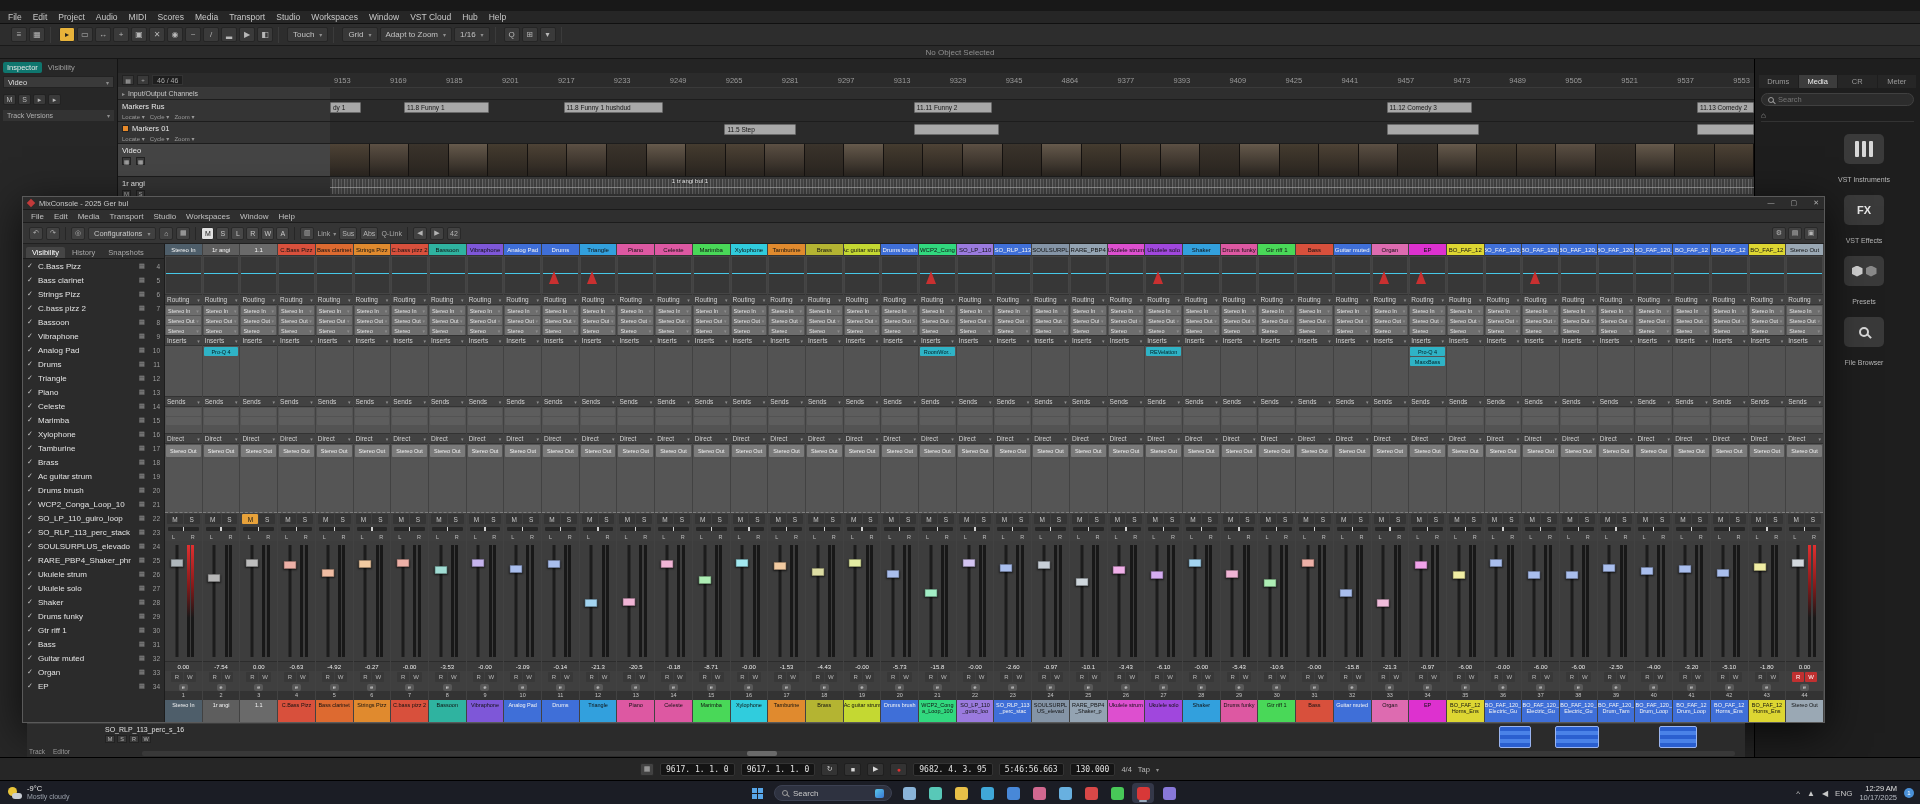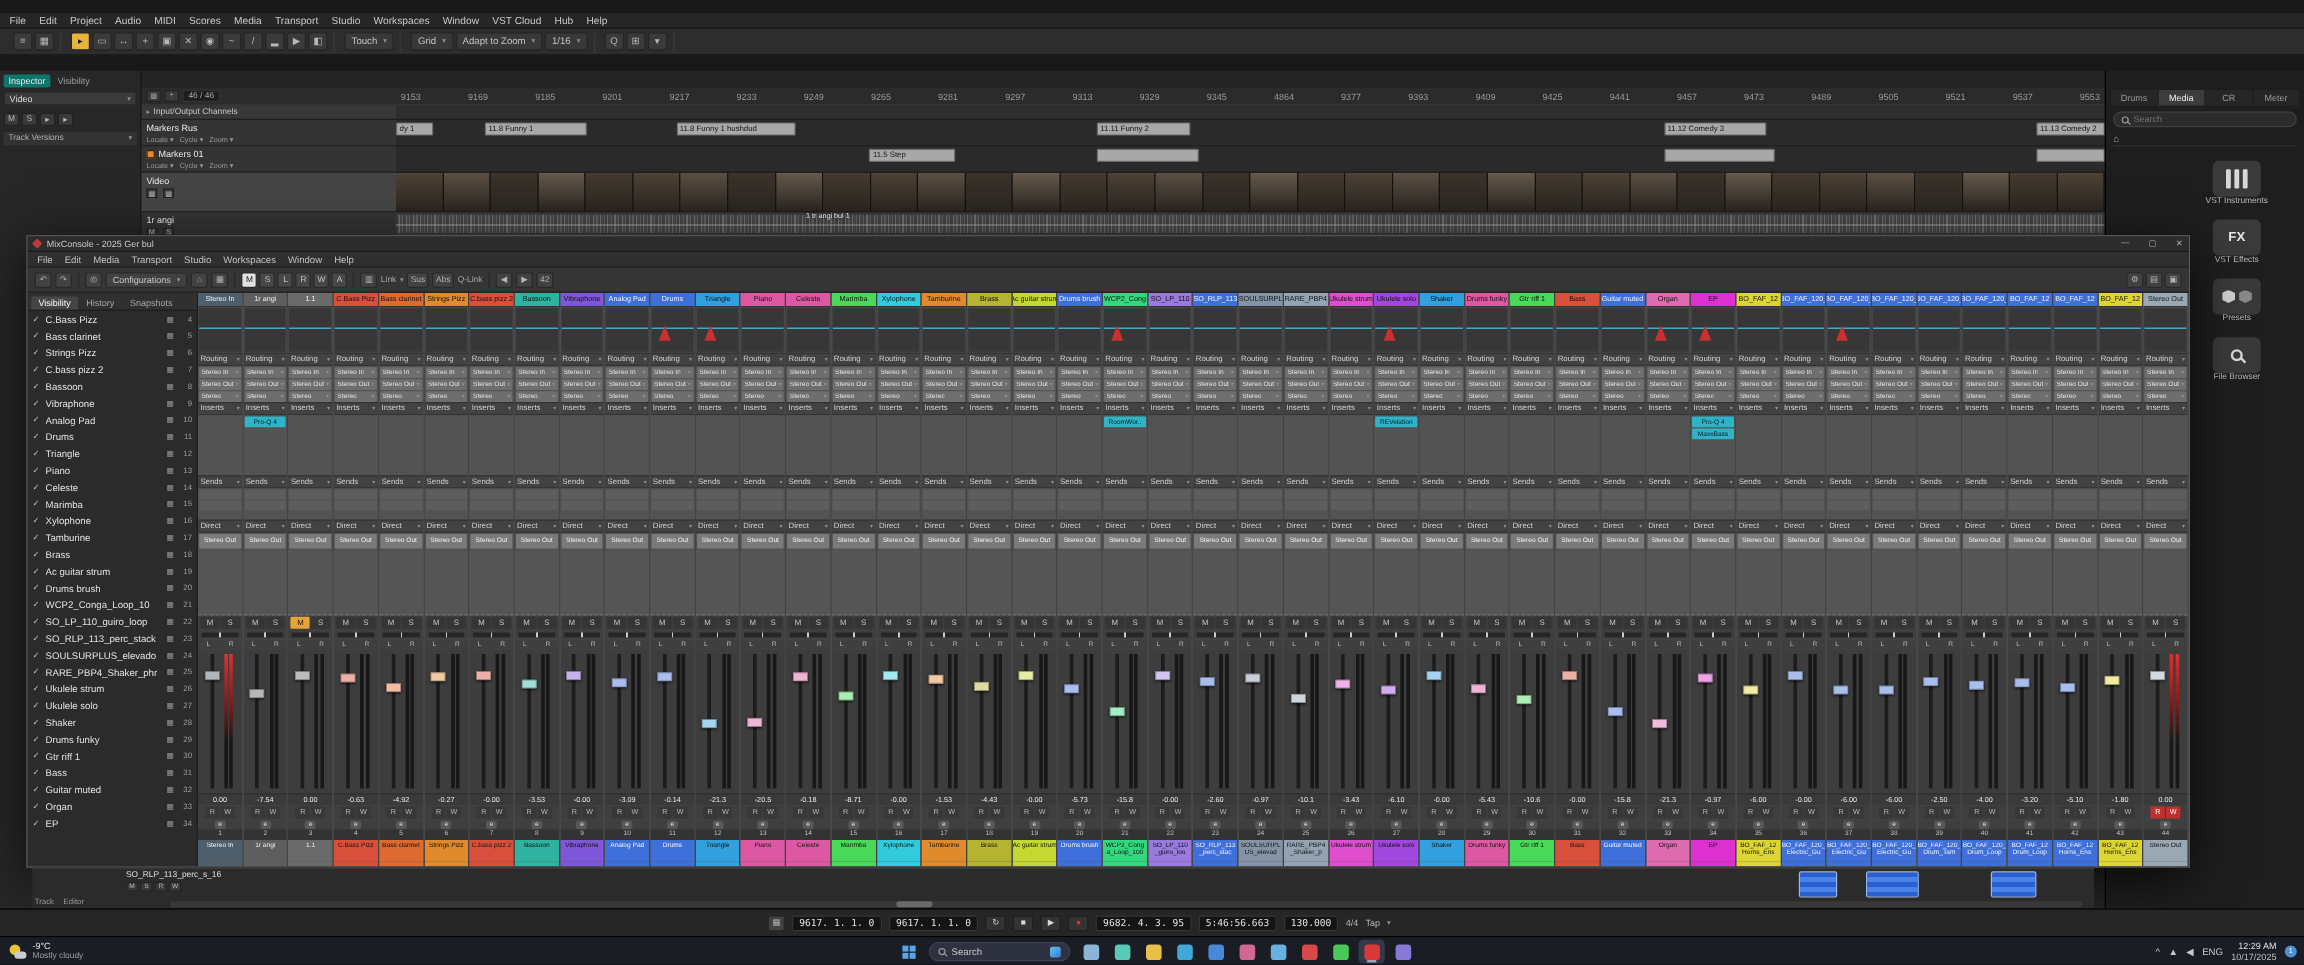--- a/index.html
+++ b/index.html
@@ -61,21 +61,21 @@
 #rightpanel{left:1754px;top:59px;width:166px;height:698px;background:#1e1e1e;border-left:1px solid #000}
 #rp-tabs{display:flex;gap:1px;padding:16px 4px 0 4px}
 .rp-tab{flex:1;text-align:center;font-size:7.5px;color:#9a9a9a;padding:2px 0;background:#262626}
 .rp-tab.on{background:#3c3c3c;color:#f0f0f0}
 #rp-search{margin:5px 6px 0;height:13px;background:#2c2c2c;border:1px solid #404040;border-radius:7px;display:flex;align-items:center;gap:4px;padding:0 6px}
 #rp-search input{background:transparent;border:0;outline:0;color:#bbb;font-size:7.5px;width:100px;font-family:inherit}
 .mag{width:6px;height:6px;border:1px solid #9a9a9a;border-radius:50%;position:relative;flex:none}
 .mag::after{content:'';position:absolute;width:4px;height:1px;background:#9a9a9a;transform:rotate(45deg);right:-3px;bottom:-1px}
 #rp-home{margin:4px 6px;height:12px;border-bottom:1px solid #333;display:flex;align-items:center;gap:6px;font-size:8px;color:#9a9a9a}
 #rp-tiles{display:flex;flex-direction:column;gap:12px;padding:8px 0 0 74px}
-.tile{display:flex;flex-direction:column;align-items:center;gap:0;width:70px}
+.tile{display:flex;flex-direction:column;align-items:center;gap:12px;width:70px}
 .tico2{width:40px;height:30px;background:#3a3a3a;border-radius:5px;display:flex;align-items:center;justify-content:center;gap:3px;color:#e8e8e8;font-size:11px;font-weight:bold}
 .tico2 .bar{width:4px;height:16px;background:#d8d8d8;border-radius:1px}
 .hex{width:11px;height:11px;background:#d0d0d0;clip-path:polygon(50% 0,100% 25%,100% 75%,50% 100%,0 75%,0 25%)}
 .hex.h2{background:#8a8a8a}
 .mag2{width:10px;height:10px;border:2px solid #d8d8d8;border-radius:50%;position:relative}
 .mag2::after{content:'';position:absolute;width:6px;height:2px;background:#d8d8d8;transform:rotate(45deg);right:-5px;bottom:-2px}
 .tlabel{font-size:7px;color:#b8b8b8;text-align:center}
 
 #mixconsole{left:22px;top:196px;width:1803px;height:527px;background:#383838;border:1px solid #5a5a5a;box-shadow:0 10px 40px rgba(0,0,0,.7);display:flex;flex-direction:column}
 #mc-title{height:13px;background:#2c2c2c;display:flex;align-items:center;gap:5px;padding:0 5px;border-bottom:1px solid #1a1a1a}
@@ -244,20 +244,23 @@
           <span class="dd">▾</span>
         </div>
     </div>
     <div class="tgroup" id="tb-right">
         <div class="tbox">Q</div>
         <div class="tbox">⊞</div>
         <div class="tbox">▾</div>
       </div>
   </div>
 
+  <div id="infobar" class="abs">
+    <span>No Object Selected</span>
+  </div>
 
   <div id="project" class="abs"></div>
 
   <div id="inspector" class="abs">
     <div class="itabs" id="insp-tabs">
         <span class="itab on">Inspector</span>
         <span class="itab">Visibility</span>
       </div>
     <div class="isel">
       <span>Video</span>

